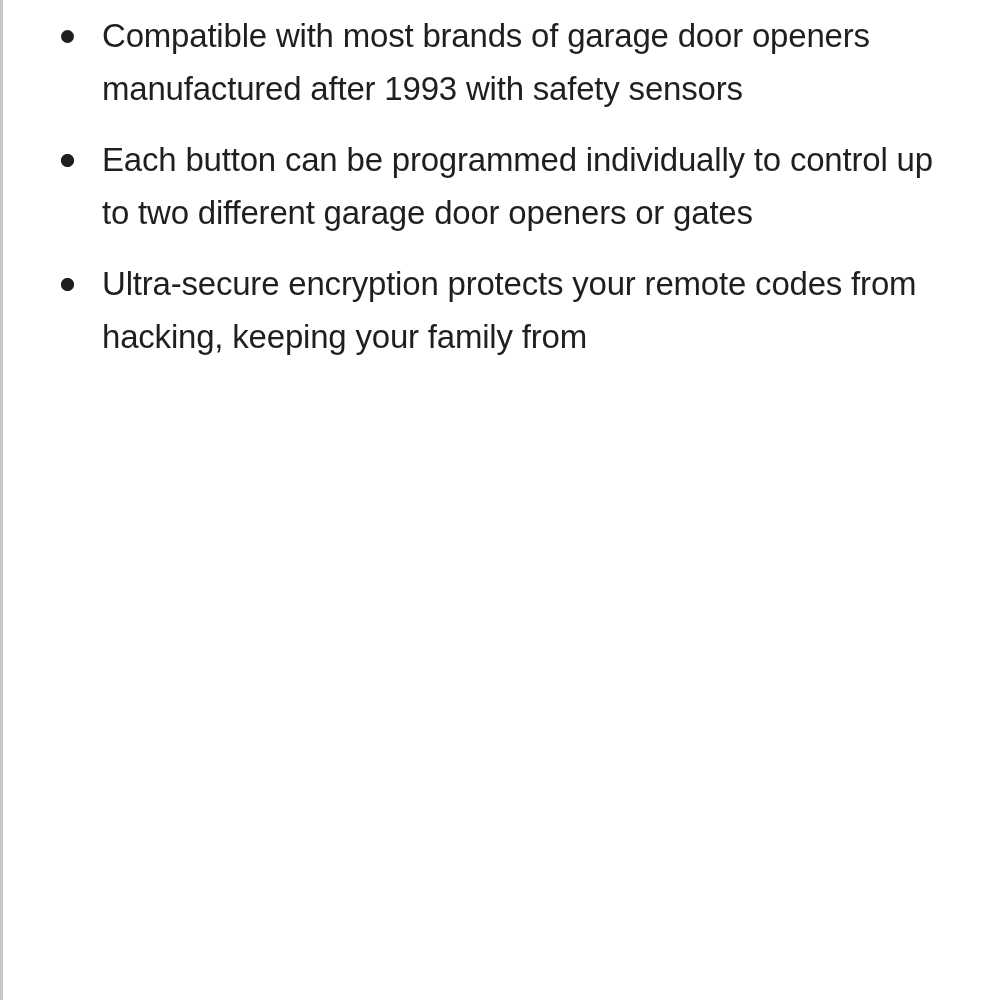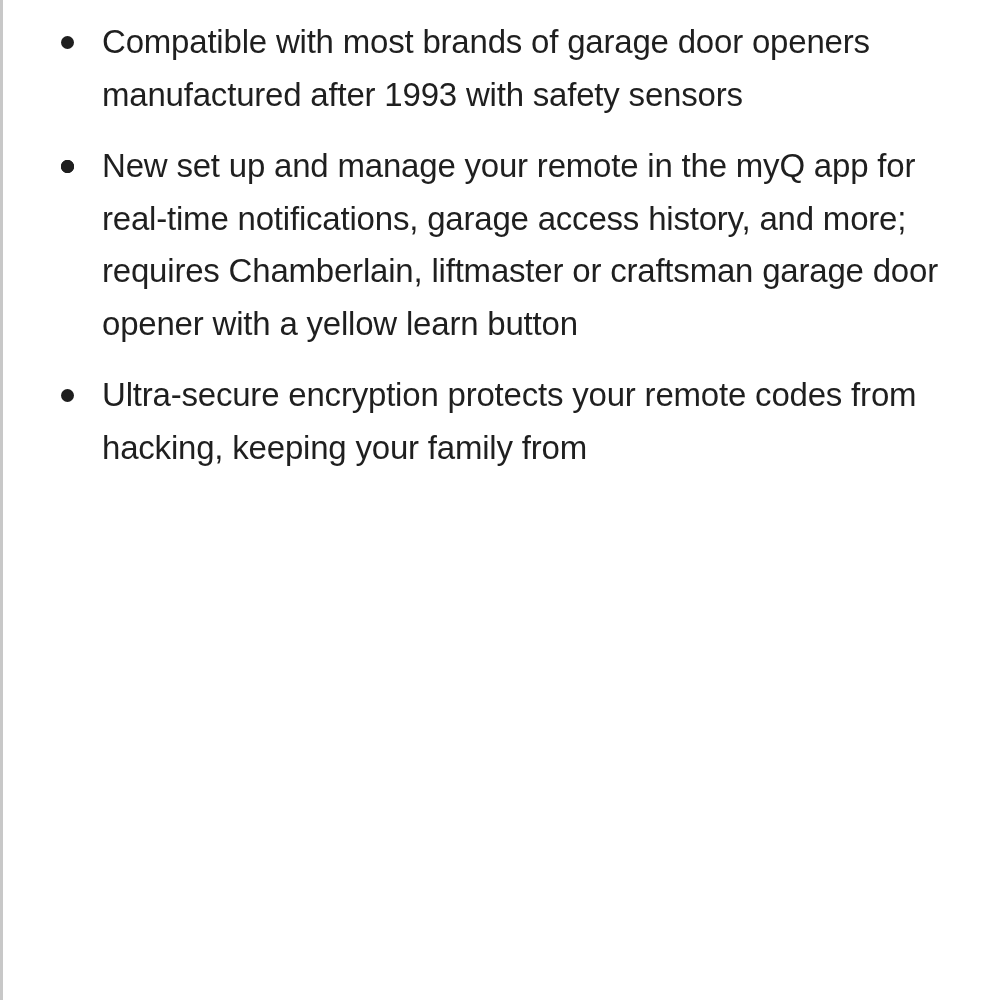--- a/index.html
+++ b/index.html
@@ -25,39 +25,39 @@
       font-size: 33px;
       line-height: 52.5px;
       margin-bottom: 19px;
       letter-spacing: -0.2px;
     }
     ul.features li .bullet {
       position: absolute; left: 61px; top: 20px;
       width: 13px; height: 13px; border-radius: 50%;
       background: #1f1f1f;
     }
-    ul.features li .text { display: block; margin-top: 6px; }
+    ul.features li .text { display: block; }
   </style>
 </head>
 <body>
 
 <div class="left-rule"></div>
 
 <ul class="features">
   <li>
     <span class="bullet"></span>
     <span class="text">Compatible with most brands of garage door openers manufactured after 1993 with safety sensors</span>
   </li>
   <li>
     <span class="bullet"></span>
   </li>
   <li>
     <span class="bullet"></span>
+    <span class="text">Each button can be programmed individually to control up to two different garage door openers or gates</span>
   </li>
   <li>
     <span class="bullet"></span>
-    <span class="text">New set up and manage your remote in the myQ app for real-time notifications, garage access history, and more; requires Chamberlain, liftmaster or craftsman garage door opener with a yellow learn button</span>
   </li>
   <li>
     <span class="bullet"></span>
     <span class="text">Ultra-secure encryption protects your remote codes from hacking, keeping your family from</span>
   </li>
 </ul>
 
 </body></html>

